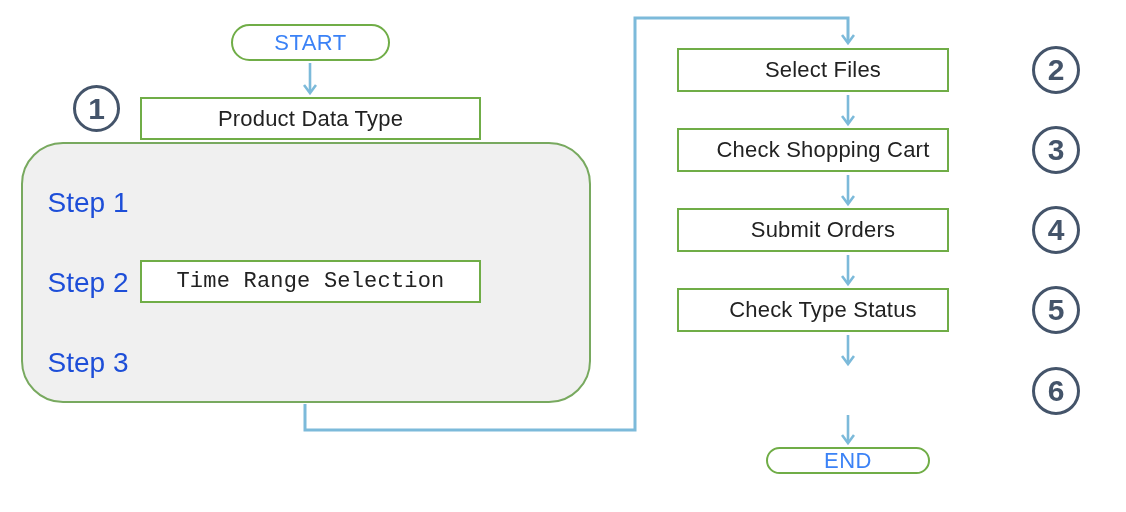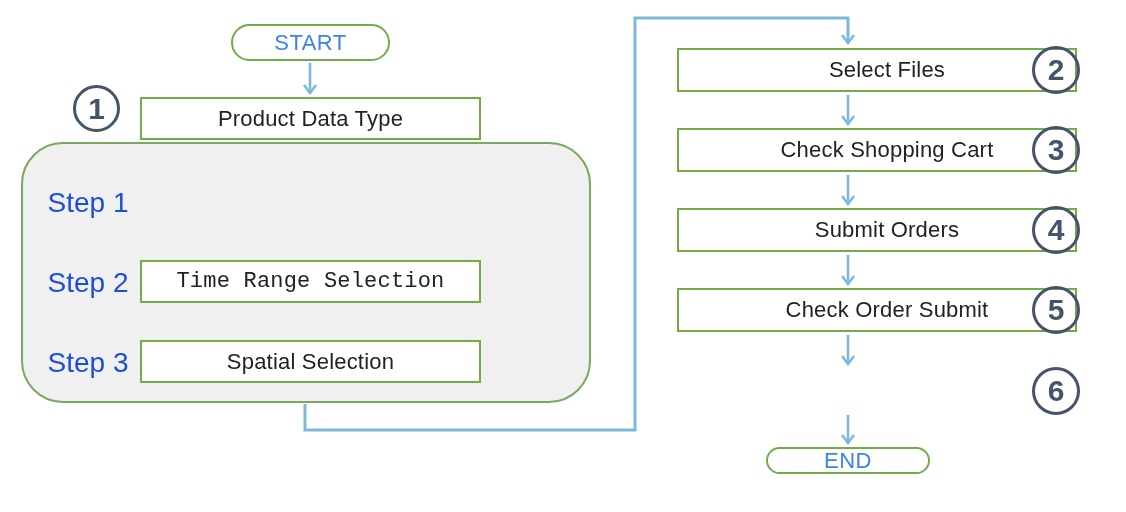--- a/index.html
+++ b/index.html
@@ -46,21 +46,21 @@
   #start-pill{left:231px;top:24px;width:159px;height:37px;}
   #end-pill{left:766px;top:447px;width:164px;height:27px;}
   #badge-1{left:73px;top:85px;}
   #box-search{left:140px;top:97px;}
   #box-product{left:140px;top:180px;}
   #box-time{left:140px;top:260px;font-family:Liberation Mono, monospace;}
   #box-spatial{left:140px;top:340px;}
   #label-step1{top:187px;}
   #label-step2{top:267px;}
   #label-step3{top:347px;}
-  .rbox{left:677px;width:400px;height:44px;padding-left:20px;}
+  .rbox{left:677px;width:272px;height:44px;padding-left:20px;}
   #box-select{top:48px;}
   #box-cart{top:128px;}
   #box-submit{top:208px;}
   #box-status{top:288px;}
   #box-download{top:368px;}
   .rbadge{left:1032px;width:48px;height:48px;}
   #badge-2{top:46px;}
   #badge-3{top:126px;}
   #badge-4{top:206px;}
   #badge-5{top:286px;}
@@ -95,31 +95,30 @@
   <div class="box" id="box-search">Product Data Type</div>
 
   <div class="group"></div>
 
   <div class="step-label" id="label-step1">Step 1</div>
 
   <div class="step-label" id="label-step2">Step 2</div>
   <div class="box" id="box-time">Time Range Selection</div>
 
   <div class="step-label" id="label-step3">Step 3</div>
-  <div class="box" id="box-spatial">Spatial Selection</div>
 
   <div class="box rbox" id="box-select">Select Files</div>
   <div class="badge rbadge" id="badge-2">2</div>
 
   <div class="box rbox" id="box-cart">Check Shopping Cart</div>
   <div class="badge rbadge" id="badge-3">3</div>
 
   <div class="box rbox" id="box-submit">Submit Orders</div>
   <div class="badge rbadge" id="badge-4">4</div>
 
-  <div class="box rbox" id="box-status">Check Order Submit</div>
+  <div class="box rbox" id="box-status">Check Type Status</div>
   <div class="badge rbadge" id="badge-5">5</div>
 
   <div class="badge rbadge" id="badge-6">6</div>
 
   <div class="pill" id="end-pill">END</div>
 
 </div>
 
 </body></html>

